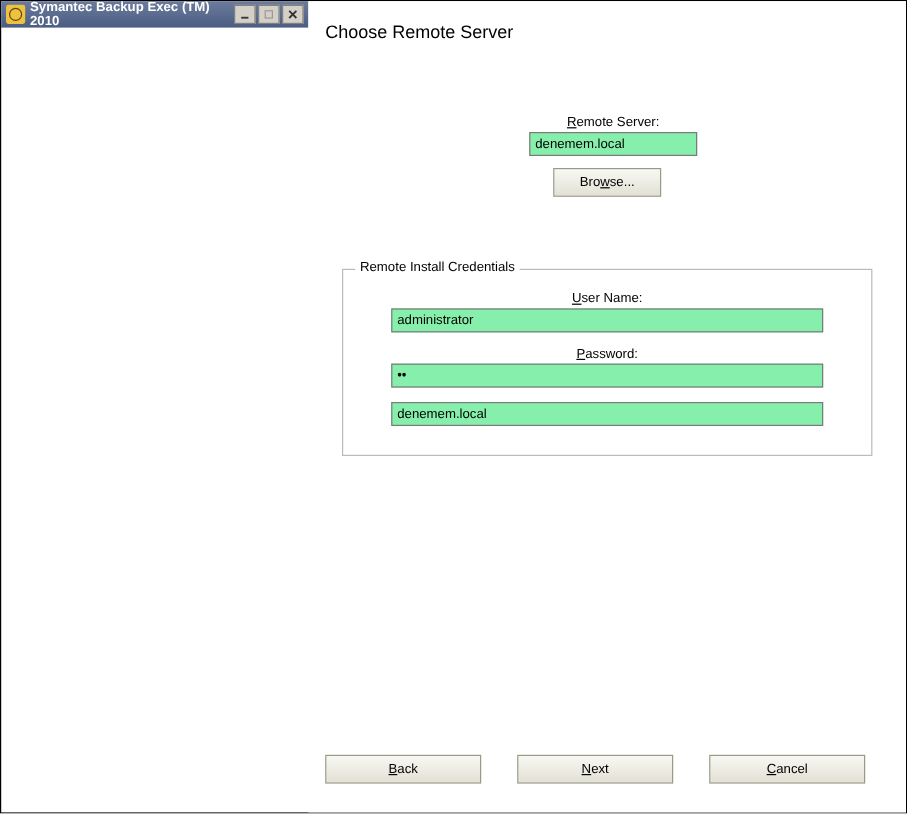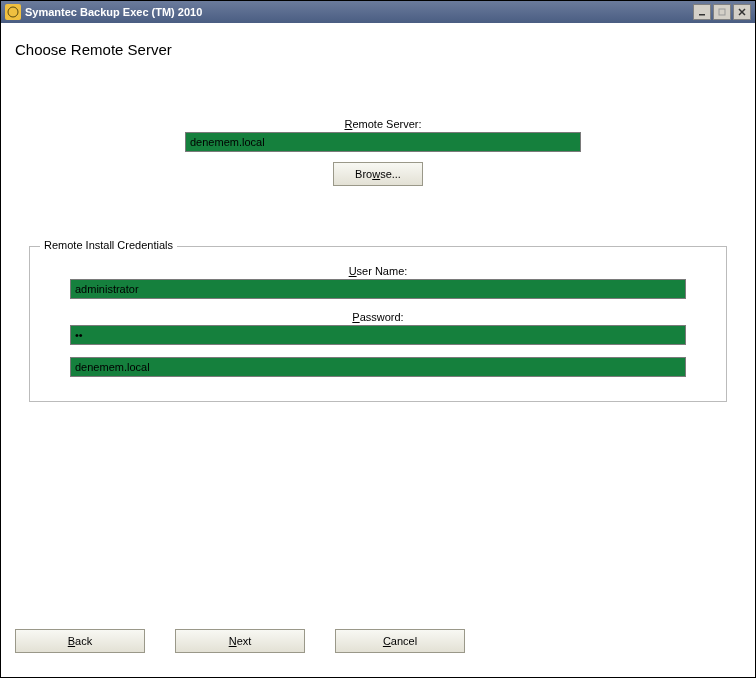--- a/index.html
+++ b/index.html
@@ -12,21 +12,21 @@
     width: 756px;
     height: 678px;
     overflow: hidden;
   }
   .window {
     width: 756px;
     height: 678px;
     border: 1px solid #000;
     background: #fff;
     display: flex;
-    flex-direction: column;
+    flex-direction: row;
   }
   .titlebar {
     background: linear-gradient(to bottom, #6b7b9c 0%, #4a5d82 100%);
     color: #fff;
     font-weight: bold;
     height: 22px;
     display: flex;
     align-items: center;
     padding: 0 4px;
     font-size: 11px;
@@ -83,21 +83,21 @@
   }
   .field-label {
     font-size: 11px;
     margin-bottom: 2px;
     text-align: center;
   }
   .txt-input {
     width: 100%;
     height: 20px;
     border: 1px solid #7a7a7a;
-    background: #15803d;
+    background: #86efac;
     padding: 2px 4px;
     font-family: Tahoma, Arial, sans-serif;
     font-size: 11px;
   }
   .browse-row {
     display: flex;
     justify-content: center;
     margin-top: 10px;
     margin-bottom: 60px;
   }

